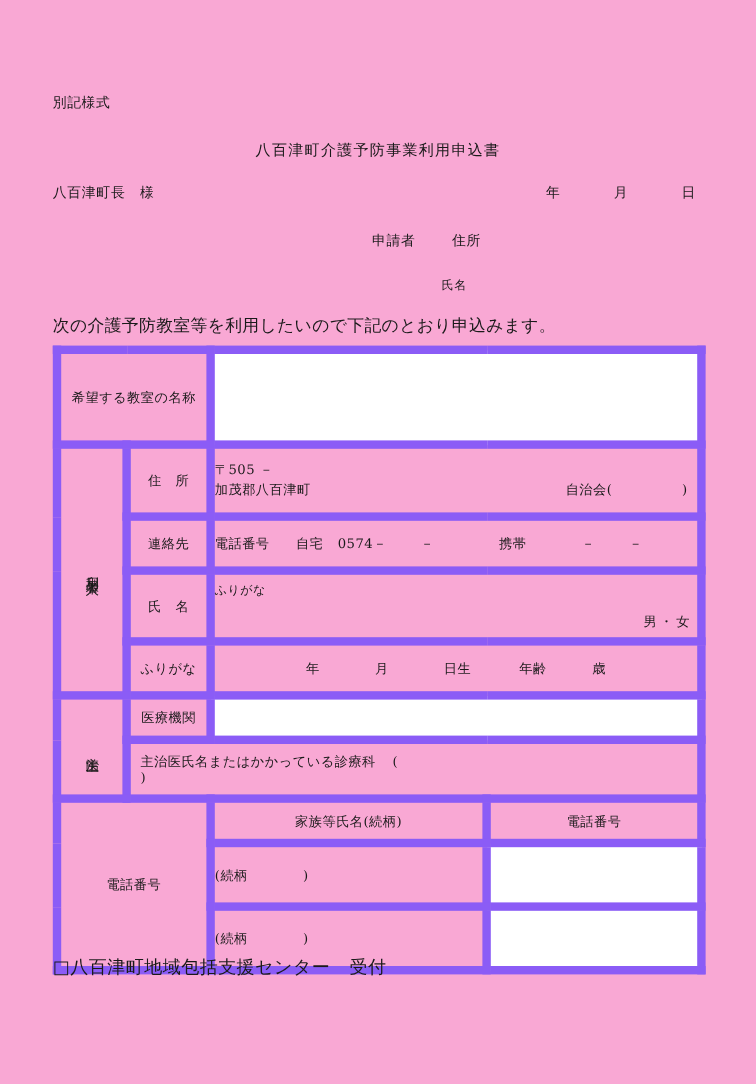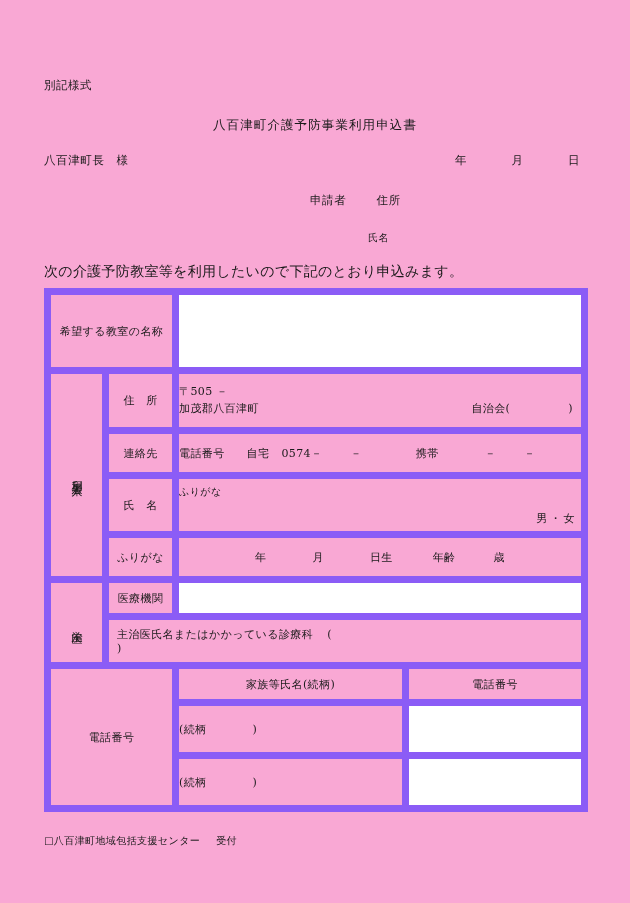--- a/index.html
+++ b/index.html
@@ -183,24 +183,23 @@
     white-space: nowrap;
     letter-spacing: 0.4px;
   }
   .zokugara .z-gap { display: inline-block; width: 46px; }
 
   
   .footer-line {
     position: absolute;
     left: 44px;
     top: 797px;
-    font-size: 10px;
-    letter-spacing: 0.4px;
-    white-space: nowrap;
-    margin-top: 37px;
+    font-size: 15px;
+    letter-spacing: 0.4px;
+    white-space: nowrap;
   }
   .footer-line .uketsuke { margin-left: 16px; }
 </style>
 </head>
 <body>
 
 <div id="page">
 
   <div class="form-id">別記様式</div>
 

